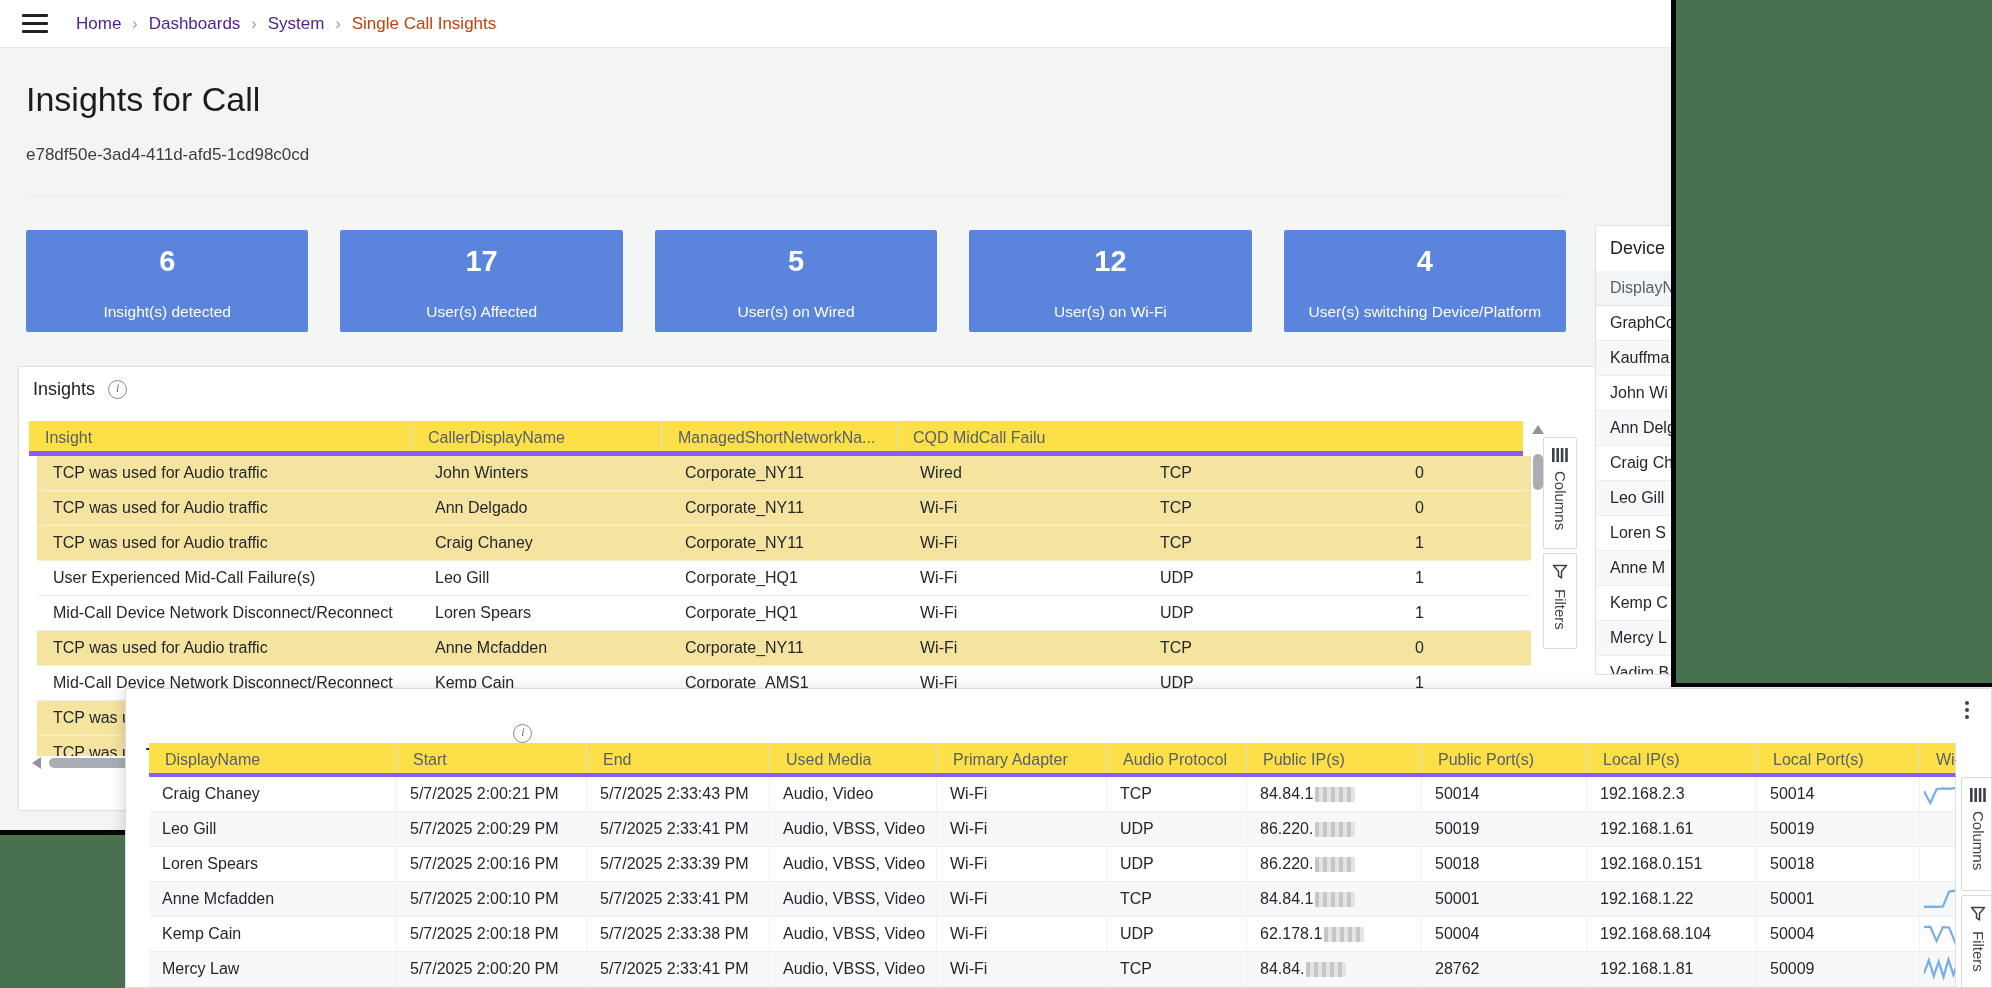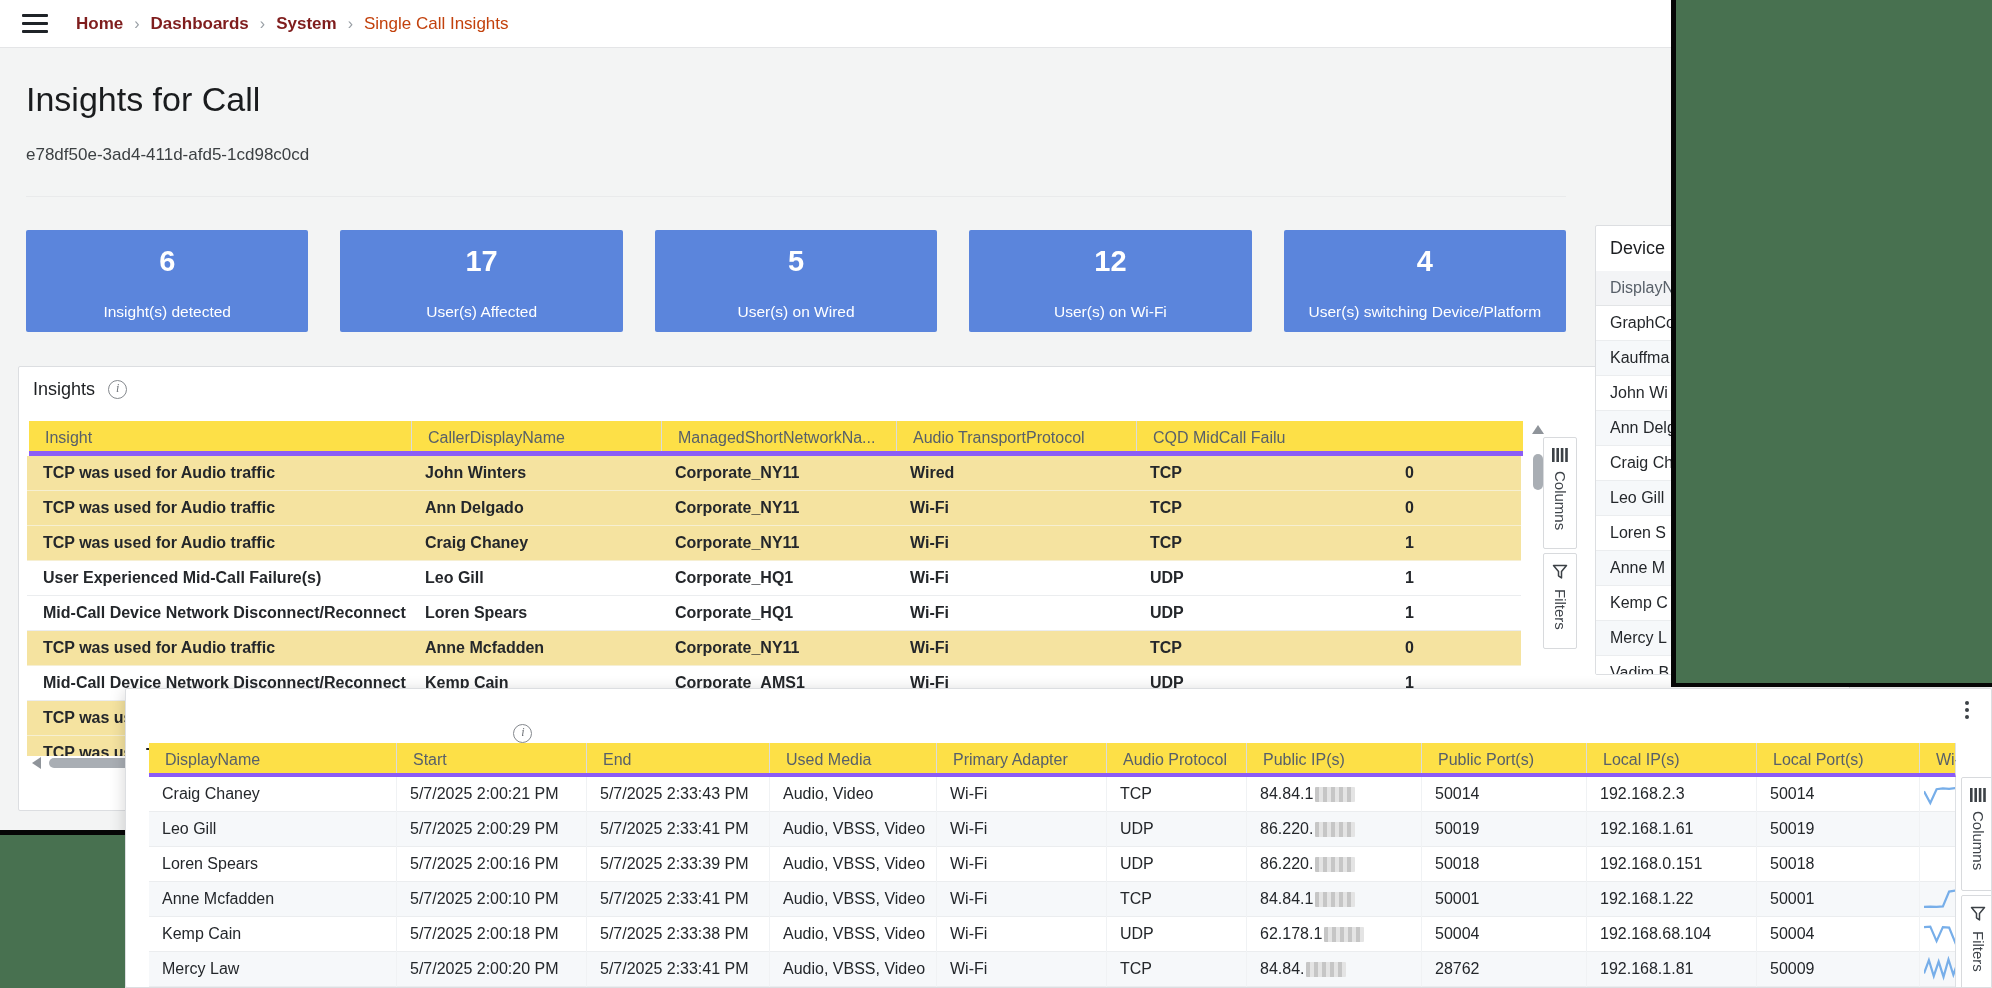--- a/index.html
+++ b/index.html
@@ -14,21 +14,21 @@
 
 
 .topbar {
   position: absolute; left: 0; top: 0; width: 1992px; height: 48px;
   background: #fff; border-bottom: 1px solid #e4e5e7;
   display: flex; align-items: center; padding-left: 22px; z-index: 2;
 }
 .menu-btn { width: 26px; height: 19px; display: flex; flex-direction: column; justify-content: space-between; background: none; border: none; cursor: pointer; margin-right: 28px; }
 .menu-btn span { display: block; height: 3px; background: #1f2328; border-radius: 1px; }
 .breadcrumb { display: flex; align-items: center; gap: 11px; font-size: 17px; }
-.crumb { color: #7f1d1d; font-weight: 700; text-decoration: none; cursor: pointer; }
+.crumb { color: #4c1d95; font-weight: 400; text-decoration: none; cursor: pointer; }
 .crumb.current { color: #c2410c; cursor: default; font-weight: 500; }
 .crumb-sep { color: #9aa0a6; font-size: 16px; }
 
 
 .page-title { position: absolute; left: 26px; top: 80px; font-size: 34px; font-weight: 500; color: #1a1c1e; }
 .call-id { position: absolute; left: 26px; top: 145px; font-size: 17px; color: #3c4043; }
 .top-divider { position: absolute; left: 26px; top: 196px; width: 1540px; height: 1px; background: #e9eaeb; }
 
 
 .cards { position: absolute; left: 26px; top: 230px; width: 1540px; display: flex; gap: 32px; }
@@ -60,21 +60,21 @@
 .hcell { font-size: 16px; color: #586069; line-height: 34px; padding-left: 16px; white-space: nowrap; overflow: hidden; border-left: 1px solid #d9dbde; cursor: pointer; }
 .hcell:first-child { border-left: none; }
 .rows-clip { position: absolute; overflow: hidden; }
 .trow { border-bottom: 1px solid #ebedef; background: #fff; height: 35px; }
 .trow.alt { background: #f6f8fa; }
 .trow.hl { background: #f5e3a0; border-bottom-color: #f6efd2; }
 .cell { font-size: 16px; color: #24272b; line-height: 34px; padding-left: 16px; white-space: nowrap; overflow: hidden; height: 35px; }
 
 .insights-grid { display: grid; grid-template-columns: 382px 250px 235px 240px 255px 132px; }
 #ins-head { left: 10px; top: 54px; width: 1494px; }
-#ins-rows { left: 8px; top: 89px; width: 1494px; height: 300px; font-weight: bold; }
+#ins-rows { left: 18px; top: 89px; width: 1494px; height: 300px; }
 
 .net-grid { display: grid; grid-template-columns: 247px 190px 183px 167px 170px 140px 175px 165px 170px 163px 37px; }
 #net-head { left: 23px; top: 54px; width: 1807px; border-right: 1px solid #dde0e4; }
 #net-rows { left: 23px; top: 88px; width: 1807px; height: 211px; border-right: 1px solid #dde0e4; }
 .net-grid .cell { border-left: 1px solid #f0f2f4; padding-left: 13px; }
 .net-grid .cell:first-child { border-left: none; }
 
 .dev-head { position: absolute; left: 0; top: 45px; width: 100%; height: 35px; background: #f3f4f6; border-bottom: 1px solid #e2e4e6; }
 .dev-head .hcell { border-left: none; padding-left: 14px; }
 #dev-rows { position: absolute; left: 0; top: 80px; width: 100%; height: 370px; overflow: hidden; }
@@ -157,21 +157,20 @@
 
 <section class="panel insights-panel">
   <div class="panel-title-row">
     <span class="panel-title">Insights</span>
     <span class="info-icon">i</span>
   </div>
   <div class="tbl-header insights-grid" id="ins-head">
       <div class="hcell">Insight</div>
       <div class="hcell">CallerDisplayName</div>
       <div class="hcell">ManagedShortNetworkNa...</div>
-      <div class="hcell">Audio TransportProtocol</div>
       <div class="hcell">CQD MidCall Failu</div>
     </div>
   <div class="rows-clip" id="ins-rows">
       <div class="trow insights-grid hl">
         <div class="cell">TCP was used for Audio traffic</div>
         <div class="cell">John Winters</div>
         <div class="cell">Corporate_NY11</div>
         <div class="cell">Wired</div>
         <div class="cell">TCP</div>
         <div class="cell">0</div>

